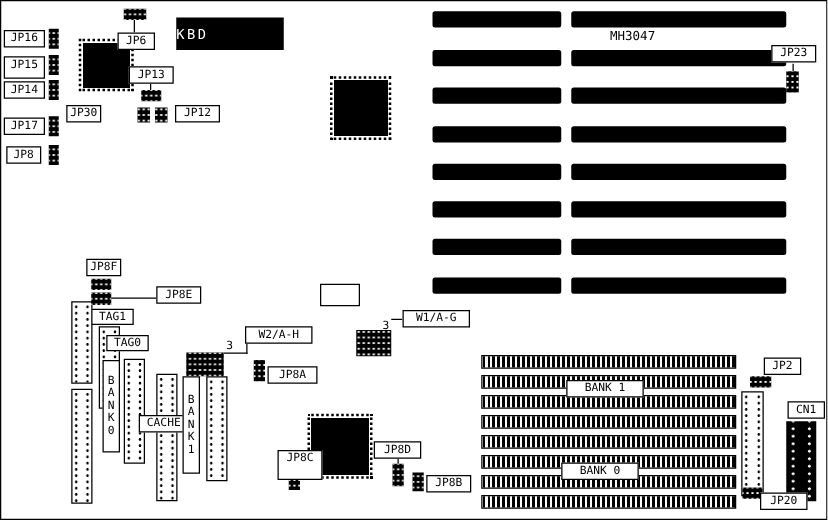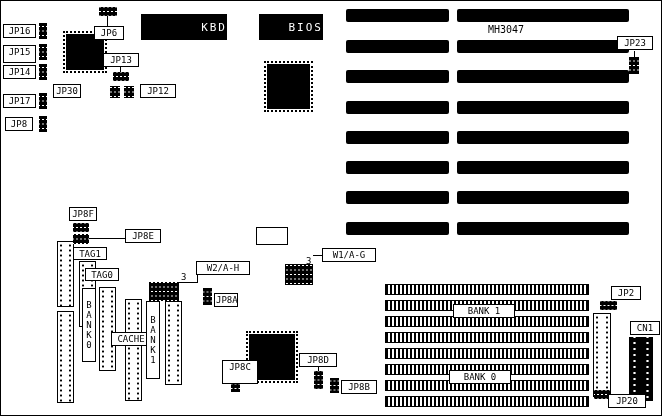--- a/index.html
+++ b/index.html
@@ -9,21 +9,21 @@
 
   .lbl{position:absolute;background:#fff;border:1px solid #000;font-size:9px;line-height:12px;
        text-align:center;color:#000;white-space:nowrap;padding:0 1px;z-index:6;
        font-family:"DejaVu Sans Mono","Liberation Mono",monospace}
   .vlbl{position:absolute;background:#fff;border:1px solid #000;font-size:9px;color:#000;z-index:6;
         writing-mode:vertical-lr;text-orientation:upright;display:flex;align-items:center;justify-content:center;
         font-family:"DejaVu Sans Mono","Liberation Mono",monospace;line-height:12px}
   .txt{position:absolute;font-size:10px;color:#000;z-index:5;font-family:"DejaVu Sans Mono","Liberation Mono",monospace}
   .small{font-size:9px}
 
-  .chip{position:absolute;background:#000;color:#fff;display:flex;align-items:center;justify-content:flex-end;
+  .chip{position:absolute;background:#000;color:#fff;display:flex;align-items:center;justify-content:flex-start;
         font-size:11px;letter-spacing:2px;z-index:2;font-family:"DejaVu Sans Mono","Liberation Mono",monospace}
   .qfp{position:absolute;border:2px dotted #000;padding:1px;background:#000;background-clip:content-box;z-index:2}
 
   .socket{position:absolute;border:1px solid #000;background-color:#fff;z-index:2;
           background-image:radial-gradient(circle,#000 0.9px,transparent 1.2px);
           background-size:6px 6px;background-position:2px 2px}
   .socket .lbl{left:50%;top:50%;transform:translate(-50%,-50%)}
 
   .slot{position:absolute;background:#000;border-radius:2px;height:13px;z-index:2}
 
@@ -71,23 +71,20 @@
   <div class="line" style="left:119px;top:66px;width:1px;height:5px"></div>
   <div class="jmp" style="left:112px;top:71px;width:16px;height:9px"></div>
   <div class="lbl" style="left:52px;top:83px;width:28px;height:14px">JP30</div>
   <div class="jmp" style="left:109px;top:85px;width:10px;height:12px"></div>
   <div class="jmp" style="left:123px;top:85px;width:10px;height:12px"></div>
   <div class="lbl" style="left:139px;top:83px;width:36px;height:14px">JP12</div>
 
   <div class="chip" style="left:140px;top:13px;width:86px;height:26px">
     <span>KBD</span>
   </div>
-  <div class="chip" style="left:258px;top:13px;width:64px;height:26px">
-    <span>BIOS</span>
-  </div>
   <div class="qfp" style="left:263px;top:60px;width:49px;height:51px"></div>
 
 
 
   <div class="slot" style="left:345px;top:8px;width:103px"></div>
   <div class="slot" style="left:456px;top:8px;width:172px"></div>
   <div class="slot" style="left:345px;top:39px;width:103px"></div>
   <div class="slot" style="left:456px;top:39px;width:172px"></div>
   <div class="slot" style="left:345px;top:69px;width:103px"></div>
   <div class="slot" style="left:456px;top:69px;width:172px"></div>
@@ -121,21 +118,21 @@
   <div class="line" style="left:178px;top:281px;width:19px;height:1px"></div>
   <div class="txt small" style="left:180px;top:271px">3</div>
   <div class="jmp" style="left:148px;top:281px;width:30px;height:19px"></div>
 
   <div class="txt small" style="left:305px;top:255px">3</div>
   <div class="jmp" style="left:284px;top:263px;width:28px;height:21px"></div>
   <div class="line" style="left:312px;top:254px;width:9px;height:1px"></div>
   <div class="lbl" style="left:321px;top:247px;width:54px;height:14px">W1/A-G</div>
 
   <div class="jmp" style="left:202px;top:287px;width:9px;height:17px"></div>
-  <div class="lbl" style="left:213px;top:292px;width:24px;height:14px">JP8A</div>
+  <div class="lbl" style="left:213px;top:292px;width:40px;height:14px">JP8A</div>
 
   <div class="dip" style="left:56px;top:240px;width:17px;height:66px"></div>
   <div class="dip" style="left:78px;top:260px;width:17px;height:66px"></div>
   <div class="lbl" style="left:72px;top:246px;width:34px;height:13px">TAG1</div>
   <div class="lbl" style="left:84px;top:267px;width:34px;height:13px">TAG0</div>
 
   <div class="dip" style="left:56px;top:310px;width:17px;height:92px"></div>
   <div class="dip" style="left:98px;top:286px;width:17px;height:84px"></div>
   <div class="vlbl" style="left:81px;top:287px;width:14px;height:74px">BANK0</div>
 

